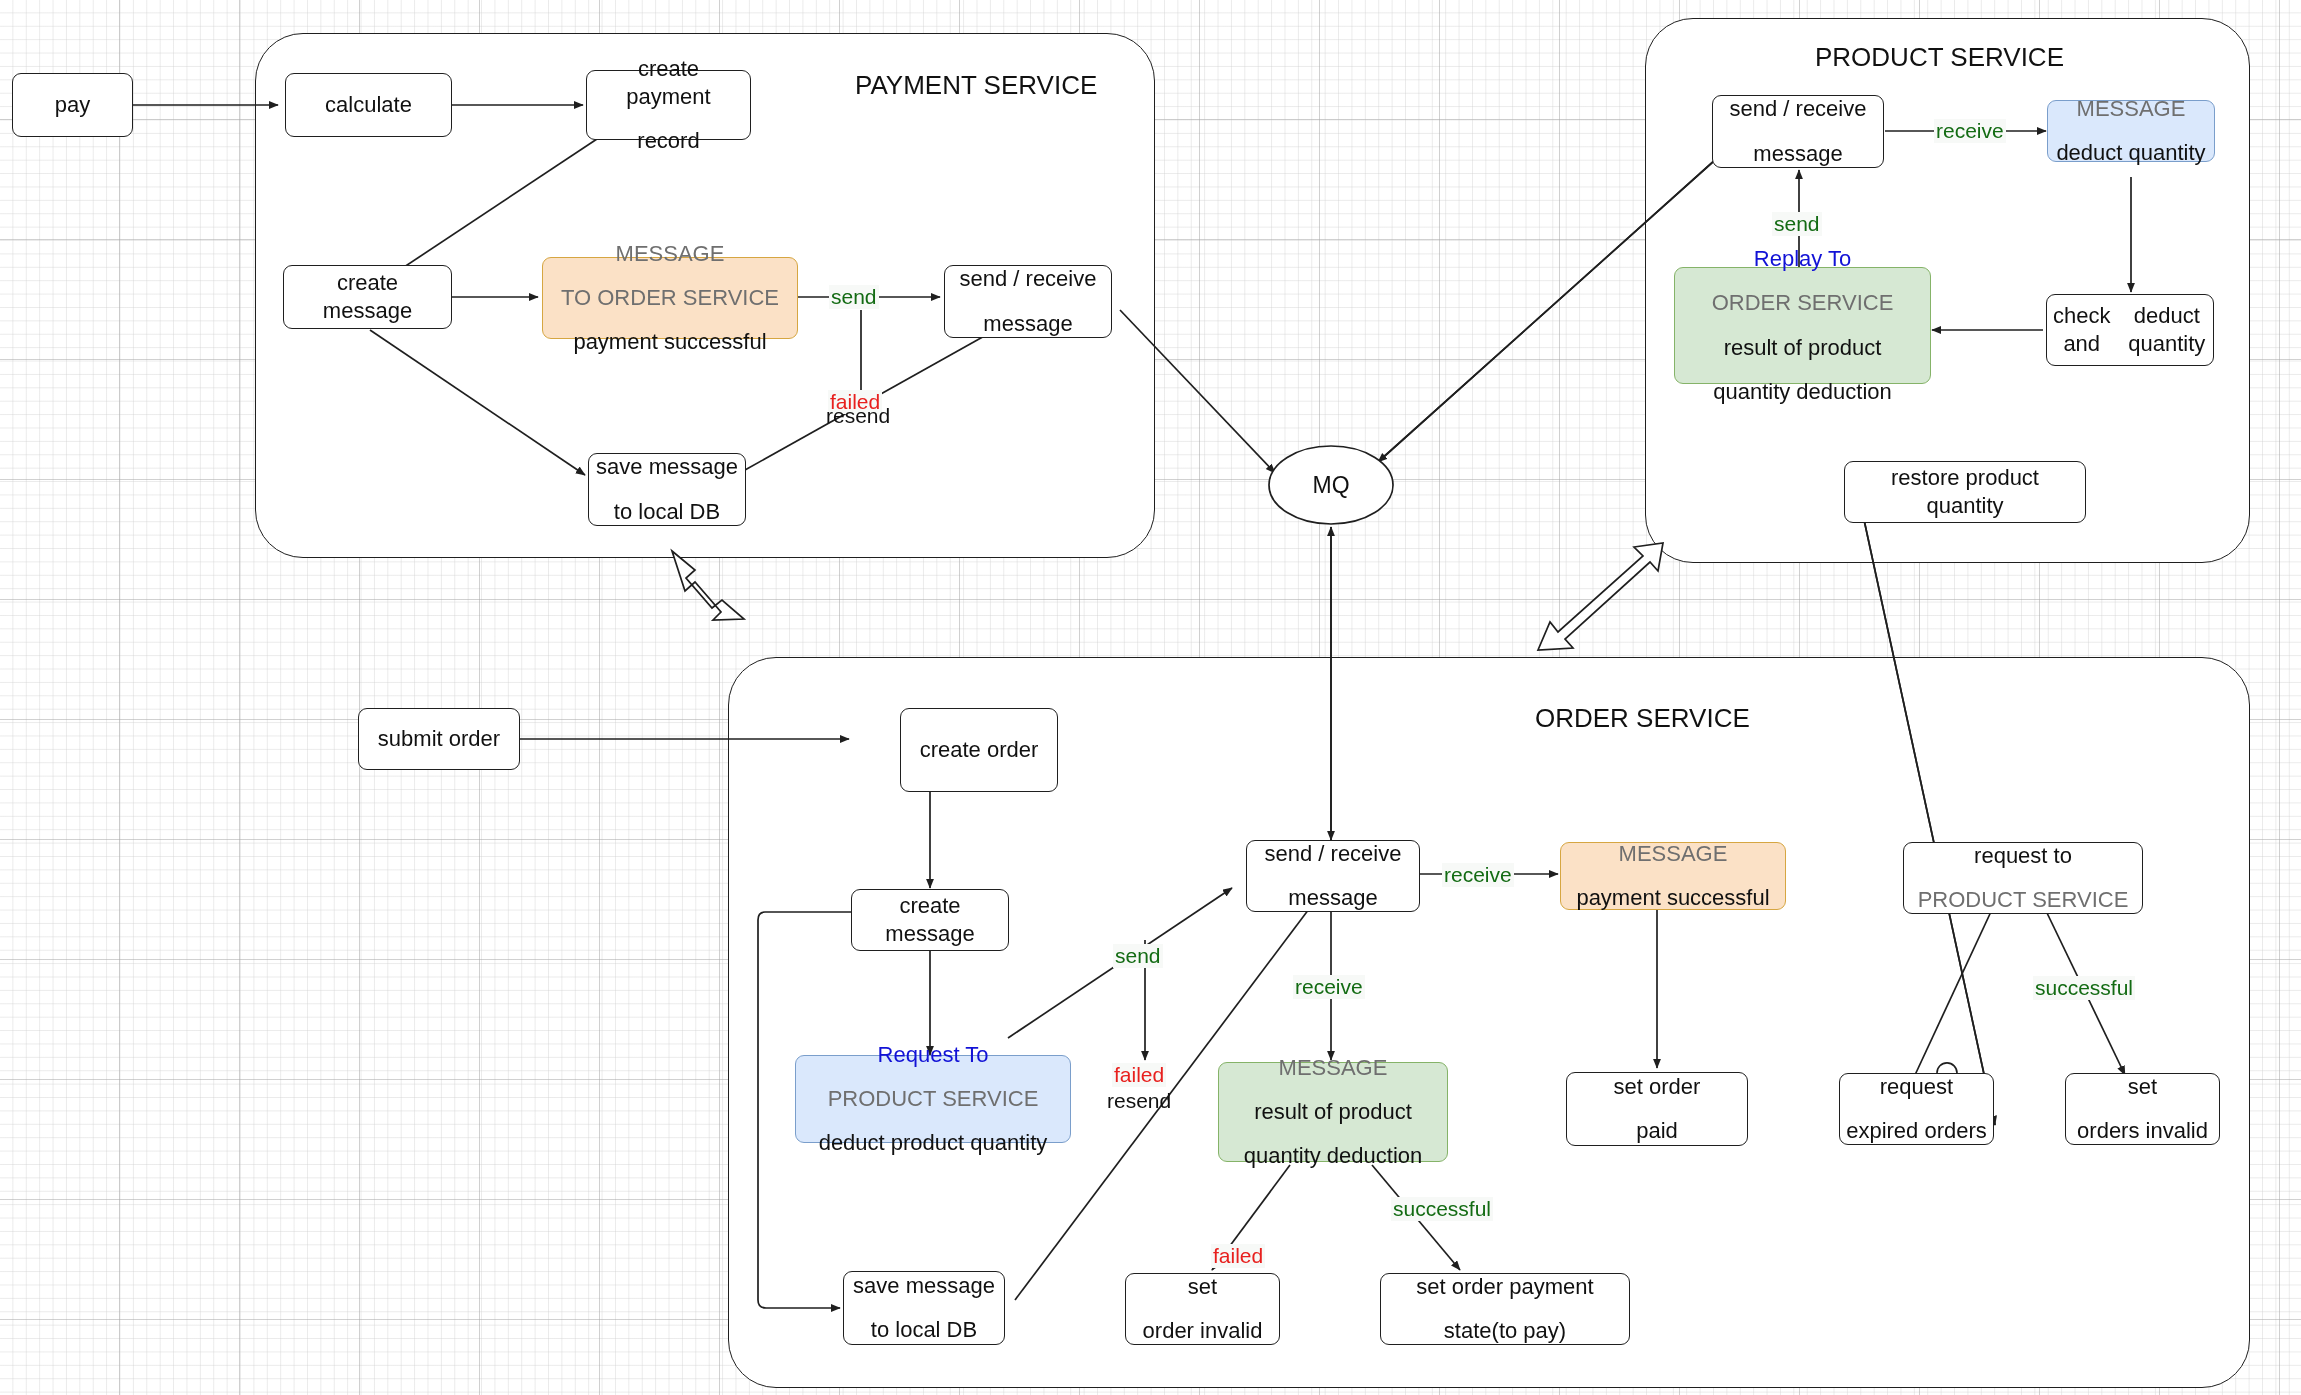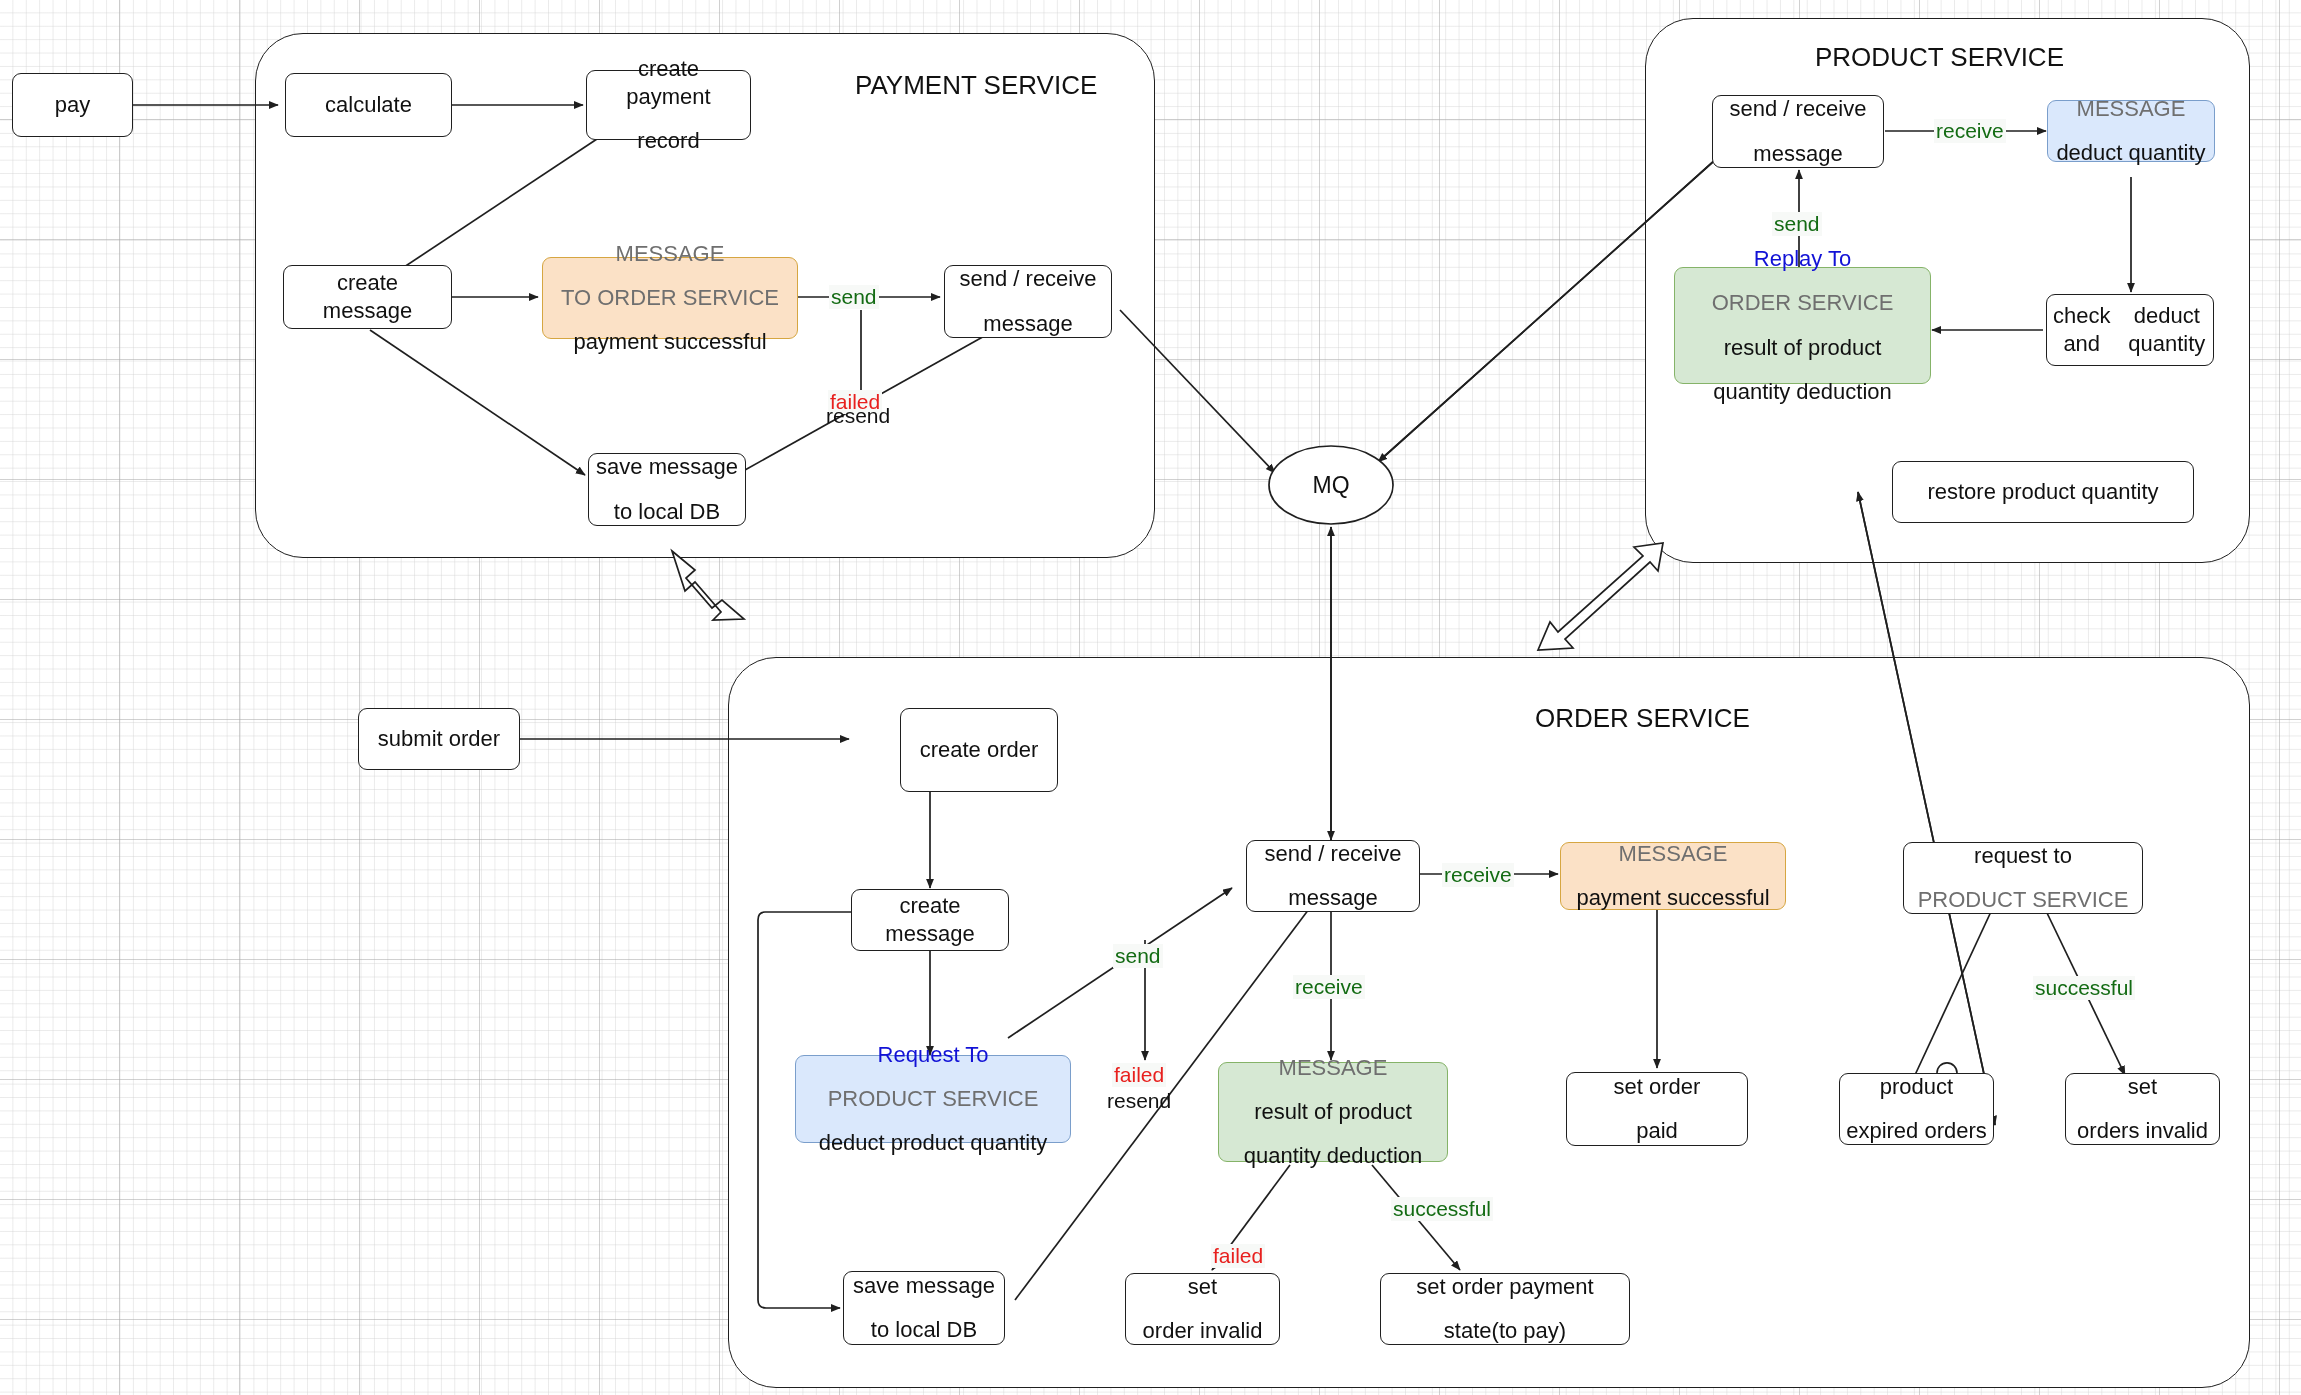--- a/index.html
+++ b/index.html
@@ -155,21 +155,21 @@
     <span class="ln">deduct quantity</span>
   </div>
 
   <div class="node msg-green" style="left:1674px;top:267px;width:257px;height:117px;flex-direction:column;">
     <span class="ln blue">Replay To</span>
     <span class="ln dim">ORDER SERVICE</span>
     <span class="ln">result of product</span>
     <span class="ln">quantity deduction</span>
   </div>
 
-  <div class="node" style="left:1892px;top:461px;width:302px;height:62px;">
+  <div class="node" style="left:1844px;top:461px;width:242px;height:62px;">
     <span class="ln">restore product quantity</span>
   </div>
 
   <div style="position:absolute;left:1269px;top:468px;width:124px;height:34px;display:flex;align-items:center;justify-content:center;font-size:23px;color:#111;">
     <span class="ln">MQ</span>
   </div>
 
   <div class="node" style="left:358px;top:708px;width:162px;height:62px;">
     <span class="ln">submit order</span>
   </div>
@@ -223,21 +223,21 @@
     <span class="ln">set order payment</span>
     <span class="ln">state(to pay)</span>
   </div>
 
   <div class="node" style="left:1903px;top:842px;width:240px;height:72px;flex-direction:column;">
     <span class="ln">request to</span>
     <span class="ln dim">PRODUCT SERVICE</span>
   </div>
 
   <div class="node" style="left:1839px;top:1073px;width:155px;height:72px;flex-direction:column;">
-    <span class="ln">product</span>
+    <span class="ln">request</span>
     <span class="ln">expired orders</span>
   </div>
 
   <div class="node" style="left:2065px;top:1073px;width:155px;height:72px;flex-direction:column;">
     <span class="ln">set</span>
     <span class="ln">orders invalid</span>
   </div>
 
   <div class="edge-label green" style="left:829px;top:285px;">send</div>
   <div class="edge-label red" style="left:828px;top:343px;">failed</div>

